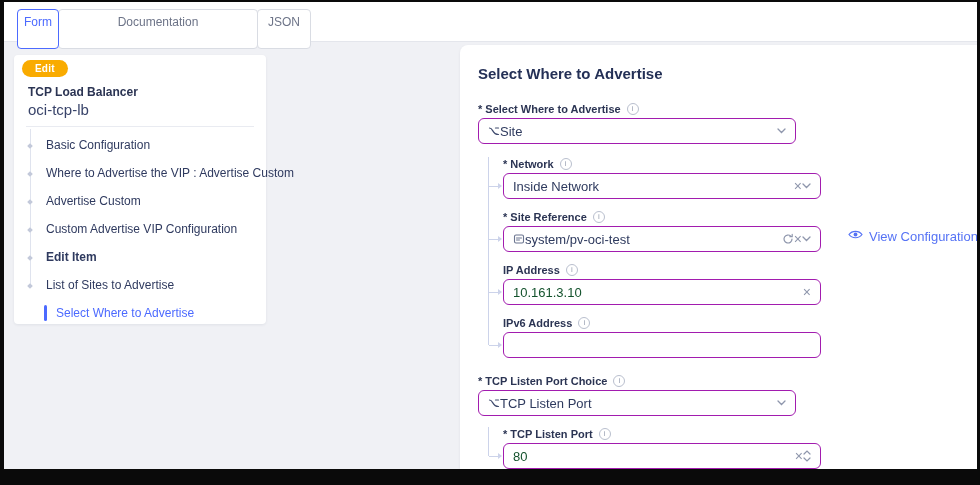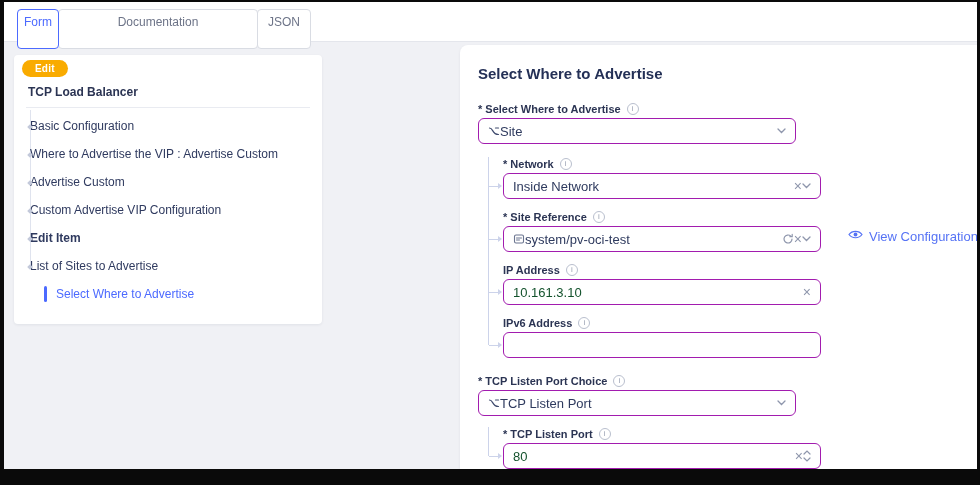--- a/index.html
+++ b/index.html
@@ -13,30 +13,30 @@
   .tab { height:40px; line-height:24px; border:1px solid #d9dce3; background:#fff; border-radius:4px;
          font-size:12px; color:#6d7488; text-align:center; margin-left:-1px; position:relative; cursor:pointer; }
   .tab-form { width:42px; }
   .tab-doc  { width:200px; }
   .tab-json { width:54px; }
   .tab.active { border-color:#4c6aff; color:#4c6aff; z-index:2; }
 
   .content { position:relative; height:calc(100% - 40px); }
 
   
-  .sidebar { position:absolute; left:10px; top:13px; width:308px; height:269px; background:#fff;
+  .sidebar { position:absolute; left:10px; top:13px; width:252px; height:269px; background:#fff;
              border-radius:4px; box-shadow:0 1px 3px rgba(20,30,60,.07); }
   .badge { display:inline-block; margin:5px 0 0 8px; background:#f9ab00; color:#fff; font-size:10px;
            font-weight:bold; padding:3px 13px; border-radius:9px; letter-spacing:.2px; }
   .obj-type { margin:8px 0 0 14px; font-size:12px; font-weight:bold; color:#2b3453; }
   .obj-name { margin:2px 0 0 14px; font-size:15px; color:#39446a; }
   .divider { margin:8px 12px 0 12px; border-top:1px solid #e9ebf1; }
   .nav { position:relative; padding-top:4px; }
   .nav-line { position:absolute; left:16px; top:2px; height:156px; border-left:1px solid #dfe3ee; }
-  .nav-item { height:28px; line-height:28px; padding-left:16px; font-size:12px; color:#2f3a5f;
+  .nav-item { height:28px; line-height:28px; padding-left:32px; font-size:12px; color:#2f3a5f;
               white-space:nowrap; position:relative; cursor:pointer; }
   .nav-item .dot { position:absolute; left:14px; top:13px; width:4px; height:4px; background:#c3c9da;
                    transform:rotate(45deg); }
   .nav-item.bold { font-weight:bold; }
   .nav-sub { height:28px; line-height:28px; padding-left:42px; font-size:12px; color:#4c6aff;
              position:relative; cursor:pointer; white-space:nowrap; }
   .nav-sub .bar { position:absolute; left:30px; top:6px; width:3px; height:16px; background:#4c6aff; border-radius:2px; }
 
   
   .panel { position:absolute; left:456px; top:3px; right:0; bottom:0; background:#fff;
@@ -79,20 +79,21 @@
         <div class="tab tab-doc">Documentation</div>
         <div class="tab tab-json">JSON</div>
       </div>
     </div>
 
     <div class="content">
 
       <div class="sidebar">
         <span class="badge">Edit</span>
         <div class="obj-type">TCP Load Balancer</div>
+        <div class="obj-name">oci-tcp-lb</div>
         <div class="divider"></div>
         <div class="nav">
           <div class="nav-line"></div>
           <div class="nav-item">
             <span class="dot"></span>
             <span>Basic Configuration</span>
           </div>
           <div class="nav-item">
             <span class="dot"></span>
             <span>Where to Advertise the VIP : Advertise Custom</span>

